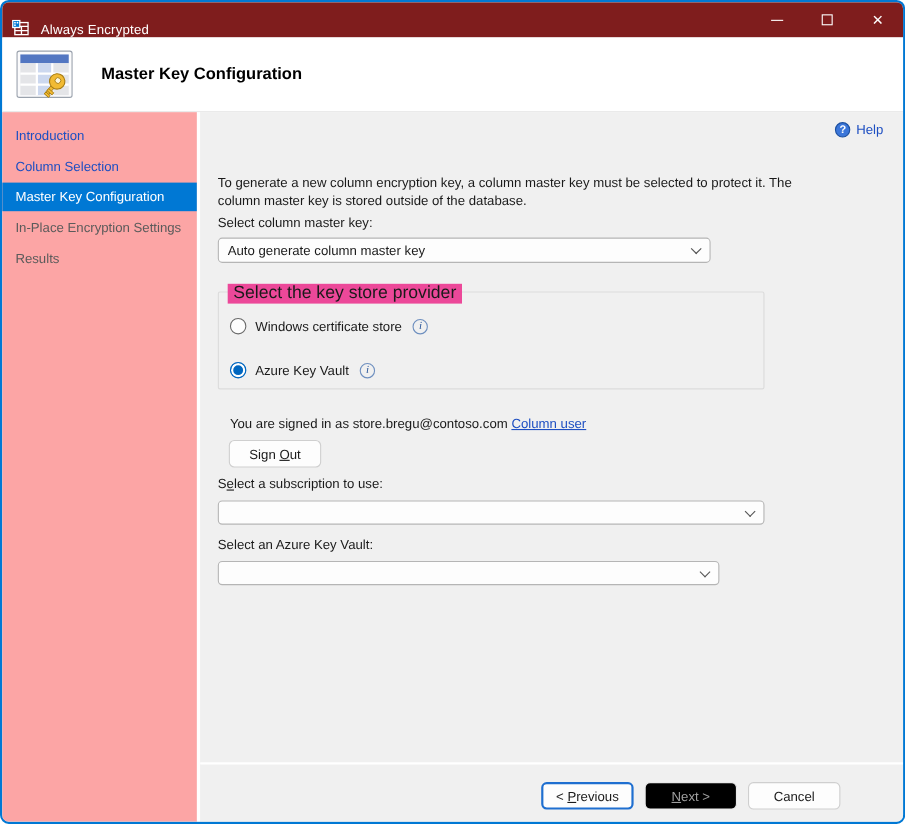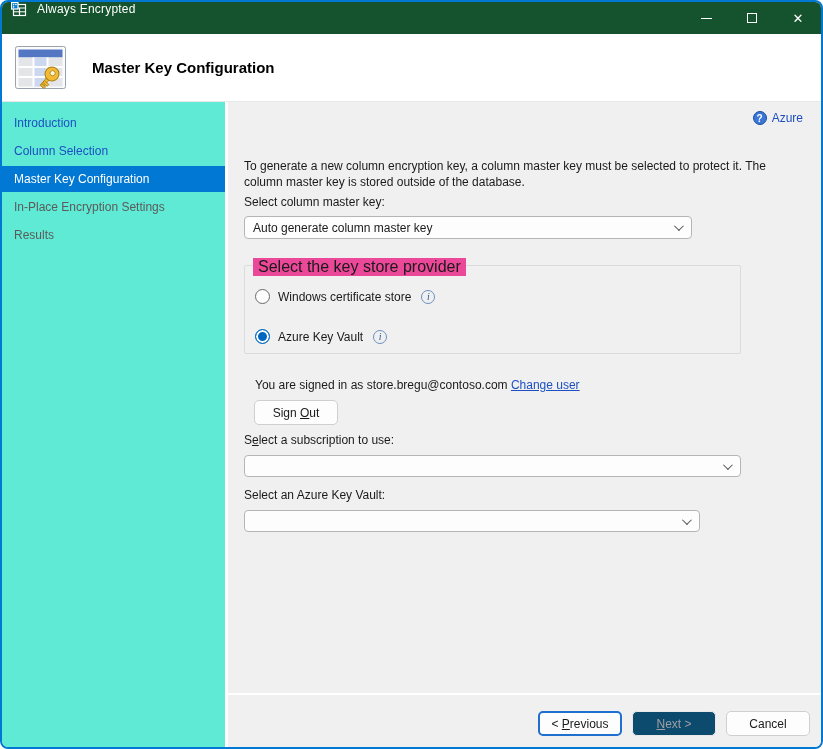--- a/index.html
+++ b/index.html
@@ -4,40 +4,40 @@
 <style>
   * { margin:0; padding:0; box-sizing:border-box; }
   html,body { background:#fff; font-family:"Liberation Sans", sans-serif; }
   .window {
     position:relative; width:823px; height:749px;
     border:2px solid #0078D4; border-radius:8px; overflow:hidden;
     background:#F0F0F0;
   }
   
   .titlebar {
-    height:32px; background:#14532d; display:flex; align-items:flex-start;
+    height:32px; background:#7f1d1d; display:flex; align-items:flex-end;
     color:#fff; font-size:12px;
   }
   .titlebar .app-icon { margin-left:9px; width:17px; height:16px; display:inline-flex; }
   .titlebar .title { margin-left:9px; letter-spacing:.2px; }
   .win-controls { margin-left:auto; display:flex; height:100%; }
   .win-btn { width:46px; height:100%; display:flex; align-items:center; justify-content:center; cursor:default; }
   .glyph-min { width:11px; height:1px; background:#fff; display:block; }
   .glyph-max { width:10px; height:10px; border:1px solid #fff; display:block; }
   .glyph-close { color:#fff; font-size:13px; line-height:1; }
   
   .header {
     height:68px; background:#fff; display:flex; align-items:center;
     border-bottom:1px solid #E8E8E8;
   }
   .header .big-icon { margin-left:12px; width:54px; height:48px; }
   .header .page-title { margin-left:24px; font-size:15px; font-weight:bold; color:#000; }
   
   .body { display:flex; height:645px; }
-  .sidebar { width:223px; background:#5eead4; padding-top:8px; }
+  .sidebar { width:177px; background:#fca5a5; padding-top:8px; }
   .divider-v { width:3px; background:#FFFFFF; }
   .side-item {
     height:26px; margin-bottom:2px; display:flex; align-items:center;
     padding-left:12px; font-size:12px; cursor:default; white-space:nowrap;
   }
   .side-item.completed { color:#1E4FC2; }
   .side-item.pending   { color:#5B5B5B; }
   .side-item.active    { background:#0078D4; color:#fff; }
   .main { position:relative; flex:1; background:#F0F0F0; font-size:12px; color:#1A1A1A; }
   
@@ -80,21 +80,21 @@
   .link { color:#1E4FC2; text-decoration:underline; cursor:pointer; }
   .btn {
     display:flex; align-items:center; justify-content:center; font-size:12px;
     background:#FDFDFD; border:1px solid #CFCFCF; border-radius:5px; color:#1A1A1A; cursor:default;
   }
   .signout-btn { position:absolute; left:26px; top:298px; width:84px; height:25px; }
   .mn { text-decoration:underline; }
   
   .footer-sep { position:absolute; left:0; right:0; top:591px; height:2px; background:#FFFFFF; }
   .btn-prev { position:absolute; left:310px; top:609px; width:84px; height:25px; border:2px solid #1F6FD0; }
-  .btn-next { position:absolute; left:404px; top:609px; width:84px; height:25px; background:#0c4a6e; border:1px solid #E9E9E9; color:#A0A0A0; }
+  .btn-next { position:absolute; left:404px; top:609px; width:84px; height:25px; background:#000000; border:1px solid #E9E9E9; color:#A0A0A0; }
   .btn-cancel { position:absolute; left:498px; top:609px; width:84px; height:25px; }
 </style>
 </head>
 <body>
 
 <div class="window">
 
   <div class="titlebar">
     <span class="app-icon">
       <svg width="17" height="16" viewBox="0 0 17 16">
@@ -153,21 +153,21 @@
       <div class="side-item active">Master Key Configuration</div>
       <div class="side-item pending">In-Place Encryption Settings</div>
       <div class="side-item pending">Results</div>
     </div>
     <div class="divider-v"></div>
 
     <div class="main">
 
       <div class="help">
         <span class="help-badge">?</span>
-        <span>Azure</span>
+        <span>Help</span>
       </div>
 
       <div class="desc">To generate a new column encryption key, a column master key must be selected to protect it.  The column master key is stored outside of the database.</div>
 
       <div class="field-label" style="top:93px;">Select column master key:</div>
       <div class="selectbox" style="left:16px; top:114px; width:448px;">
         <span>Auto generate column master key</span>
         <span class="chevron"></span>
       </div>
 
@@ -180,21 +180,21 @@
         </div>
         <div class="radio-row" style="top:63px;">
           <span class="radio on"></span>
           <span>Azure Key Vault</span>
           <span class="info-badge">i</span>
         </div>
       </div>
 
       <div class="signin-line">
         <span>You are signed in as store.bregu@contoso.com</span>
-        <span class="link">Change user</span>
+        <span class="link">Column user</span>
       </div>
 
       <div class="btn signout-btn">
         <span><span>Sign </span><span class="mn">O</span><span>ut</span></span>
       </div>
 
       <div class="field-label" style="top:331px;"><span>S</span><span class="mn">e</span><span>lect a subscription to use:</span></div>
       <div class="selectbox" style="left:16px; top:353px; width:497px; height:22px;">
         <span></span>
         <span class="chevron"></span>

